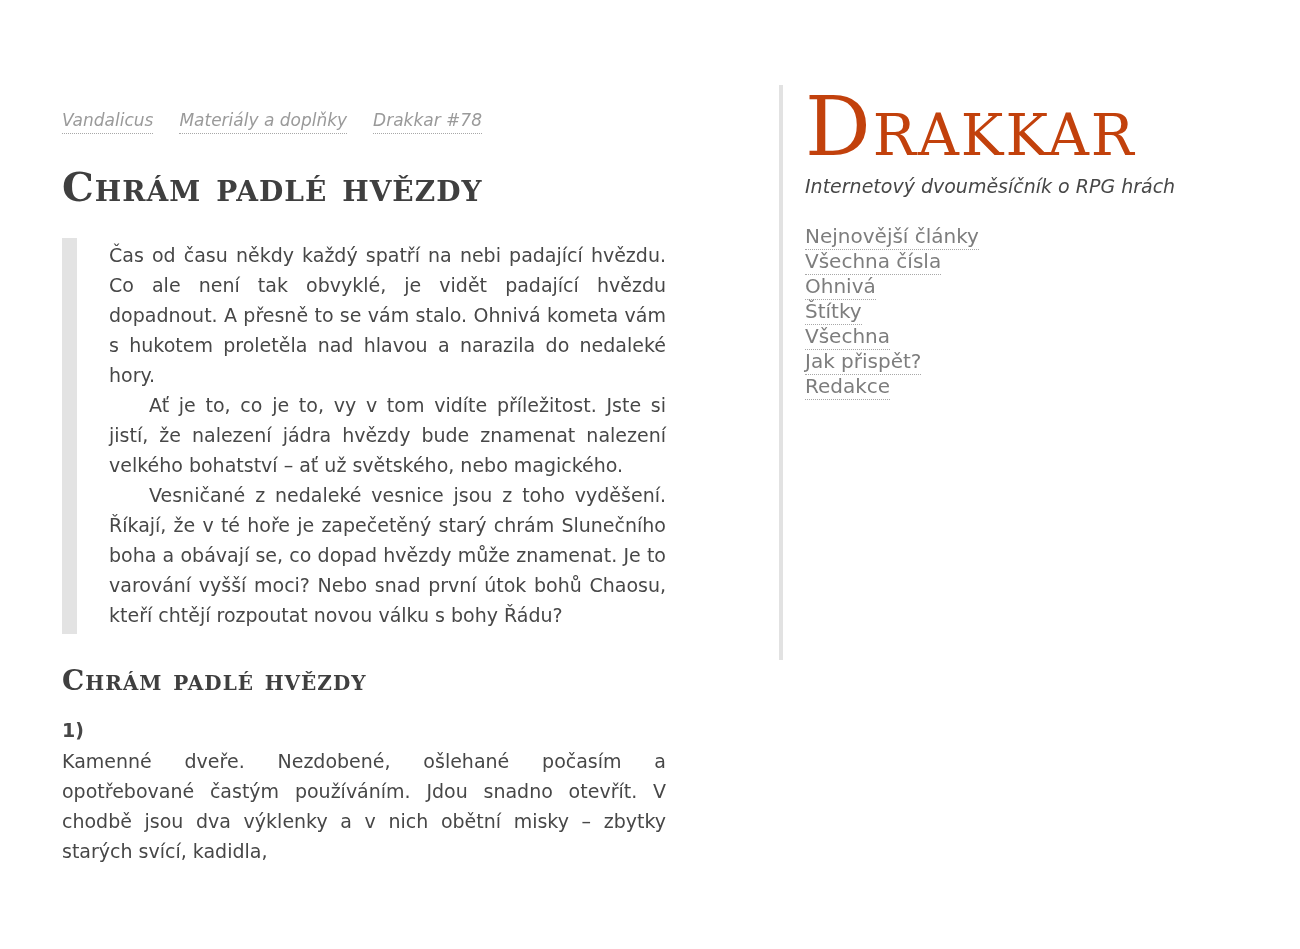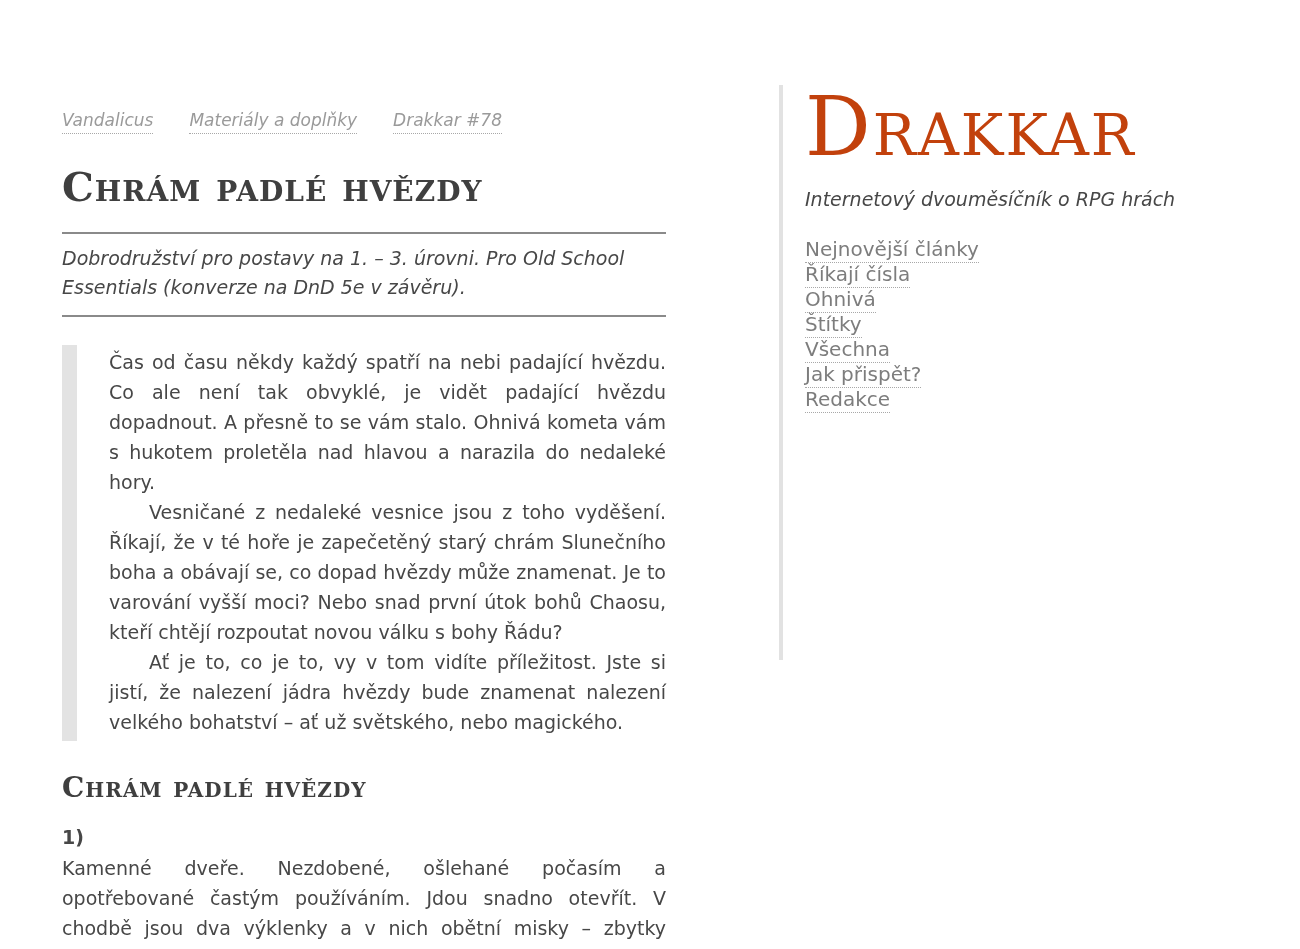--- a/index.html
+++ b/index.html
@@ -14,21 +14,21 @@
   a { text-decoration: none; cursor: pointer; }
 
   
   .article {
     position: absolute;
     left: 62px; top: 110px;
     width: 604px;
   }
   .breadcrumbs {
     display: flex;
-    gap: 36px;
+    gap: 26px;
     font-size: 17px;
     font-style: italic;
     color: #9a9a9a;
   }
   .breadcrumbs a {
     color: #9a9a9a;
     border-bottom: 1px dotted #a8a8a8;
     padding-bottom: 3px;
   }
   .article-title {
@@ -101,21 +101,21 @@
     display: inline-block;
     font-family: "DejaVu Serif", "Liberation Serif", serif;
     font-weight: 400;
     font-variant: small-caps;
     font-size: 82px;
     line-height: 1.05;
     letter-spacing: 2px;
     color: #c2410c;
   }
   .site-tagline {
-    margin-top: 18px;
+    margin-top: 5px;
     font-style: italic;
     font-size: 19px;
     color: #474747;
   }
   .sidebar-nav {
     margin-top: 28px;
     display: flex;
     flex-direction: column;
     align-items: flex-start;
   }
@@ -133,47 +133,46 @@
 <main class="article">
 
   <nav class="breadcrumbs">
     <a>Vandalicus</a>
     <a>Materiály a doplňky</a>
     <a>Drakkar #78</a>
   </nav>
 
   <h1 class="article-title">Chrám padlé hvězdy</h1>
 
-  <div class="subtitle-block">Dobrodružství pro postavy na 1. – 3. úrovni. Pro Old School Essentials (konverze na DnD 5e v závěru).</div>
 
   <blockquote class="intro-quote">
     <p>Čas od času někdy každý spatří na nebi padající hvězdu. Co ale není tak obvyklé, je vidět padající hvězdu dopadnout. A přesně to se vám stalo. Ohnivá kometa vám s hukotem proletěla nad hlavou a narazila do nedaleké hory.</p>
+    <p>Ať je to, co je to, vy v tom vidíte příležitost. Jste si jistí, že nalezení jádra hvězdy bude znamenat nalezení velkého bohatství – ať už světského, nebo magického.</p>
     <p>Vesničané z nedaleké vesnice jsou z toho vyděšení. Říkají, že v té hoře je zapečetěný starý chrám Slunečního boha a obávají se, co dopad hvězdy může znamenat. Je to varování vyšší moci? Nebo snad první útok bohů Chaosu, kteří chtějí rozpoutat novou válku s bohy Řádu?</p>
-    <p>Ať je to, co je to, vy v tom vidíte příležitost. Jste si jistí, že nalezení jádra hvězdy bude znamenat nalezení velkého bohatství – ať už světského, nebo magického.</p>
   </blockquote>
 
   <h2 class="section-heading">Chrám padlé hvězdy</h2>
 
   <p class="room-number">1)</p>
 
   <p class="room-text">Kamenné dveře. Nezdobené, ošlehané počasím a opotřebované častým používáním. Jdou snadno otevřít. V chodbě jsou dva výklenky a v nich obětní misky – zbytky starých svící, kadidla,</p>
 
 </main>
 
 <div class="vertical-divider"></div>
 
 <aside class="sidebar">
 
   <a class="site-logo">Drakkar</a>
 
   <div class="site-tagline">Internetový dvouměsíčník o RPG hrách</div>
 
   <nav class="sidebar-nav">
     <a>Nejnovější články</a>
-    <a>Říkají čísla</a>
+    <a>Všechna čísla</a>
     <a>Ohnivá</a>
     <a>Štítky</a>
     <a>Všechna</a>
     <a>Jak přispět?</a>
     <a>Redakce</a>
   </nav>
 
 </aside>
 
 </body></html>

